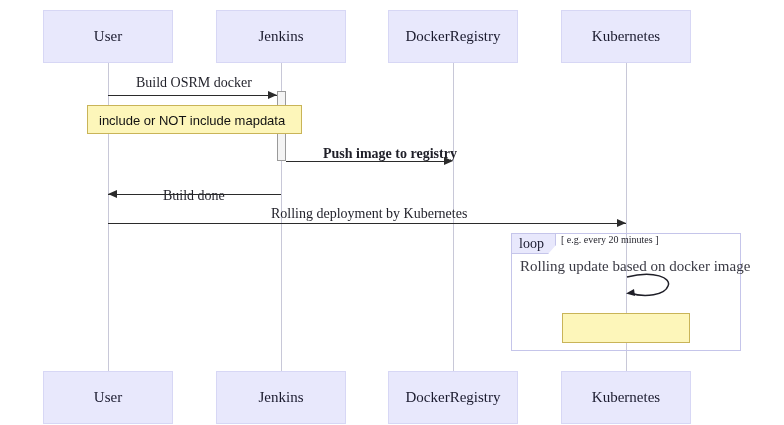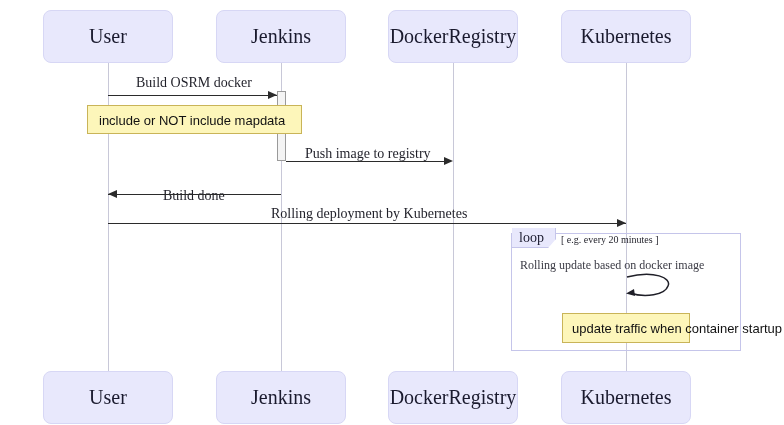--- a/index.html
+++ b/index.html
@@ -15,26 +15,26 @@
     overflow: hidden;
     font-family: "Liberation Serif", "DejaVu Serif", serif;
   }
 
   
   .participant {
     position: absolute;
     box-sizing: border-box;
     background: #e8e8fc;
     border: 1px solid #d7d7f5;
-    border-radius: 8px;
+    border-radius: 0;
     display: flex;
     align-items: center;
     justify-content: center;
     color: #1a1a2e;
-    font-size: 20px;
+    font-size: 15px;
     font-family: "Liberation Serif", "DejaVu Serif", serif;
   }
 
   
   .lifeline {
     position: absolute;
     width: 1px;
     background: #c8c8d8;
   }
 
@@ -116,21 +116,21 @@
   .fragment-cond {
     position: absolute;
     color: #1f1f28;
     font-size: 10px;
     white-space: nowrap;
     font-family: "Liberation Serif", "DejaVu Serif", serif;
   }
   .fragment-body-text {
     position: absolute;
     color: #3a3a44;
-    font-size: 12px;
+    font-size: 15px;
     white-space: nowrap;
     font-family: "Liberation Serif", "DejaVu Serif", serif;
   }
   .self-loop {
     position: absolute;
   }
 </style>
 </head>
 <body>
 
@@ -156,47 +156,46 @@
 
   <div class="activation" style="left:277px; top:91px; width:9px; height:70px;"></div>
 
   <div class="msg-label" style="left:136px; top:75px;">Build OSRM docker</div>
   <div class="msg-line" style="left:108px; top:95px; width:169px;"></div>
   <div class="arrow-head right" style="left:268px; top:90.7px;"></div>
 
   <div class="note" style="left:87px; top:105px; width:215px; height:29px;"></div>
   <div class="note-text" style="left:99px; top:113px;">include or NOT include mapdata</div>
 
-  <div class="msg-label" style="left:305px; top:146px;">Push image to registry</div>
+  <div class="msg-label" style="left:323px; top:146px;font-weight:bold;">Push image to registry</div>
   <div class="msg-line" style="left:286px; top:161px; width:158px;"></div>
   <div class="arrow-head right" style="left:444px; top:156.7px;"></div>
 
   <div class="msg-label" style="left:163px; top:188px;">Build done</div>
   <div class="msg-line" style="left:108px; top:194px; width:173px;"></div>
   <div class="arrow-head left" style="left:108px; top:189.7px;"></div>
 
   <div class="msg-label" style="left:271px; top:206px;">Rolling deployment by Kubernetes</div>
   <div class="msg-line" style="left:108px; top:223px; width:518px;"></div>
   <div class="arrow-head right" style="left:617px; top:218.7px;"></div>
 
   <div class="fragment" style="left:511px; top:233px; width:230px; height:118px;"></div>
-  <div class="fragment-tag" style="left:512px; top:228px; width:44px; height:20px;">
+  <div class="fragment-tag" style="left:512px; top:234px; width:44px; height:20px;">
     <span>loop</span>
   </div>
   <div class="fragment-cond" style="left:561px; top:234px;">[ e.g. every 20 minutes ]</div>
 
   <div class="fragment-body-text" style="left:520px; top:258px;">Rolling update based on docker image</div>
 
   <svg class="self-loop" style="left:620px; top:272px;" width="56" height="30" viewBox="0 0 56 30">
     <path d="M 7 5 C 34 -2, 52 6, 48 14 C 45 23, 25 26, 10 21" fill="none" stroke="#1f1f28" stroke-width="1.5"></path>
     <path d="M 14 17 L 6 21.5 L 15 24 Z" fill="#1f1f28"></path>
   </svg>
 
   <div class="note" style="left:562px; top:313px; width:128px; height:30px;"></div>
-  <div class="note-text" style="left:572px; top:321px;">update traffic when container startup</div>
 
   <div class="participant" style="left:43px; top:371px; width:130px; height:53px;">
     <span>User</span>
   </div>
   <div class="participant" style="left:216px; top:371px; width:130px; height:53px;">
     <span>Jenkins</span>
   </div>
   <div class="participant" style="left:388px; top:371px; width:130px; height:53px;">
     <span>DockerRegistry</span>
   </div>

